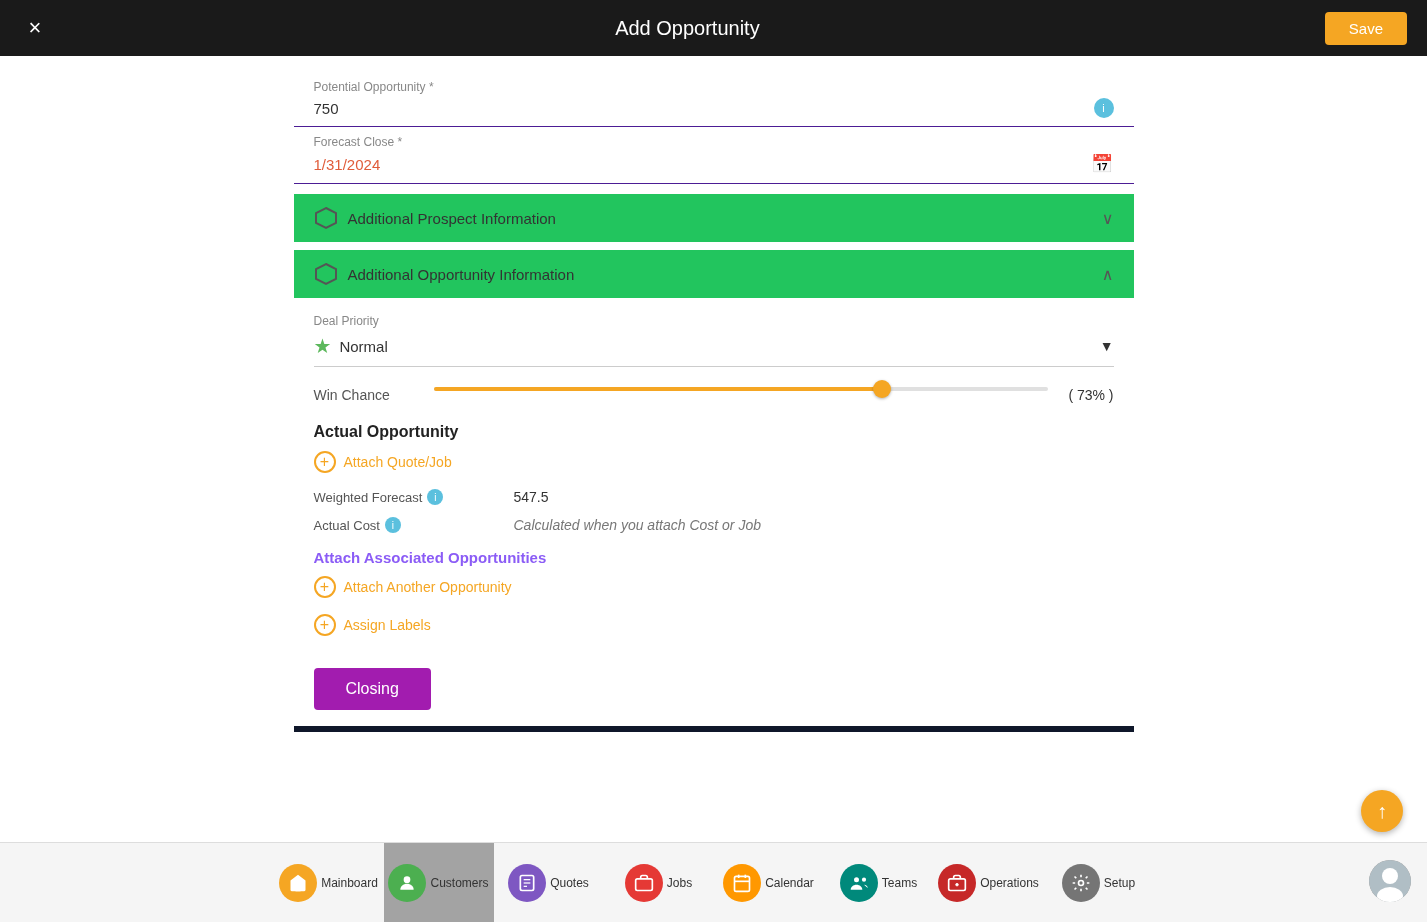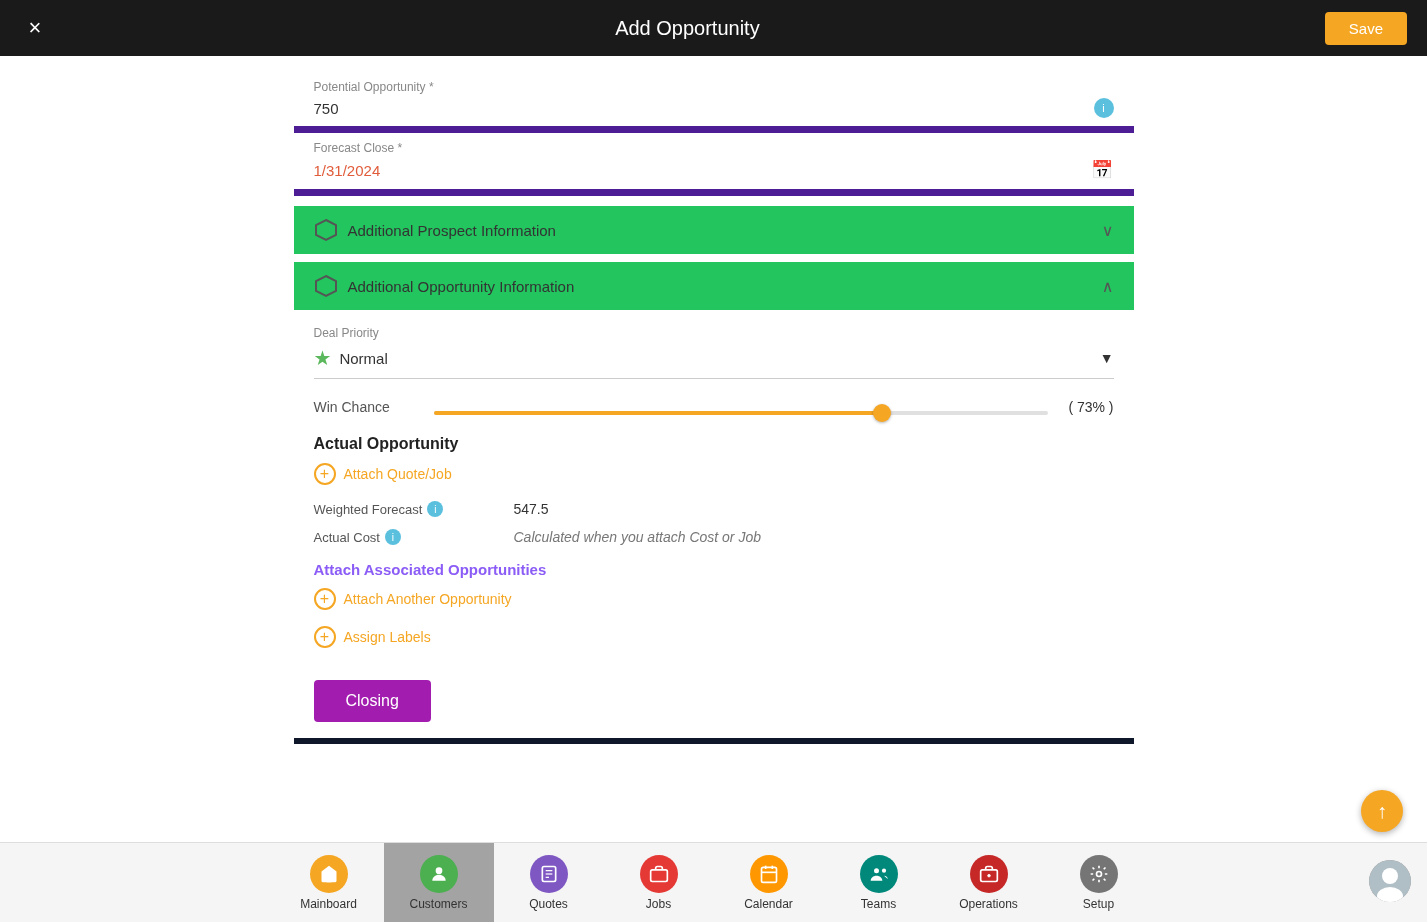--- a/index.html
+++ b/index.html
@@ -61,21 +61,21 @@
 
     .form-area {
       max-width: 840px;
       margin: 0 auto;
       padding: 16px 0 20px 0;
     }
 
     
     .field-group {
       padding: 8px 20px;
-      border-bottom: 7px solid #4c1d95;
+      border-bottom: 1px solid #4c1d95;
     }
     .field-label {
       font-size: 12px;
       color: #888;
       margin-bottom: 4px;
     }
     .field-value {
       font-size: 15px;
       color: #333;
       display: flex;
@@ -158,21 +158,21 @@
       align-items: center;
       gap: 8px;
     }
     .star-icon { color: #5cb85c; font-size: 20px; }
     .priority-text { font-size: 15px; color: #333; }
     .dropdown-arrow { color: #333; font-size: 14px; }
 
     
     .win-chance-row {
       display: flex;
-      align-items: flex-end;
+      align-items: flex-start;
       margin-top: 20px;
       gap: 20px;
     }
     .win-chance-label {
       font-size: 14px;
       color: #555;
       width: 100px;
       flex-shrink: 0;
     }
     .slider-container {
@@ -308,21 +308,21 @@
       background: #f5f5f5;
       border-top: 1px solid #ddd;
       display: flex;
       align-items: center;
       justify-content: center;
       gap: 0;
       flex-shrink: 0;
     }
     .nav-item {
       display: flex;
-      flex-direction: column;
+      flex-direction: row;
       align-items: center;
       justify-content: center;
       width: 110px;
       height: 80px;
       cursor: pointer;
       gap: 4px;
     }
     .nav-item.active {
       background: #a3a3a3;
     }

